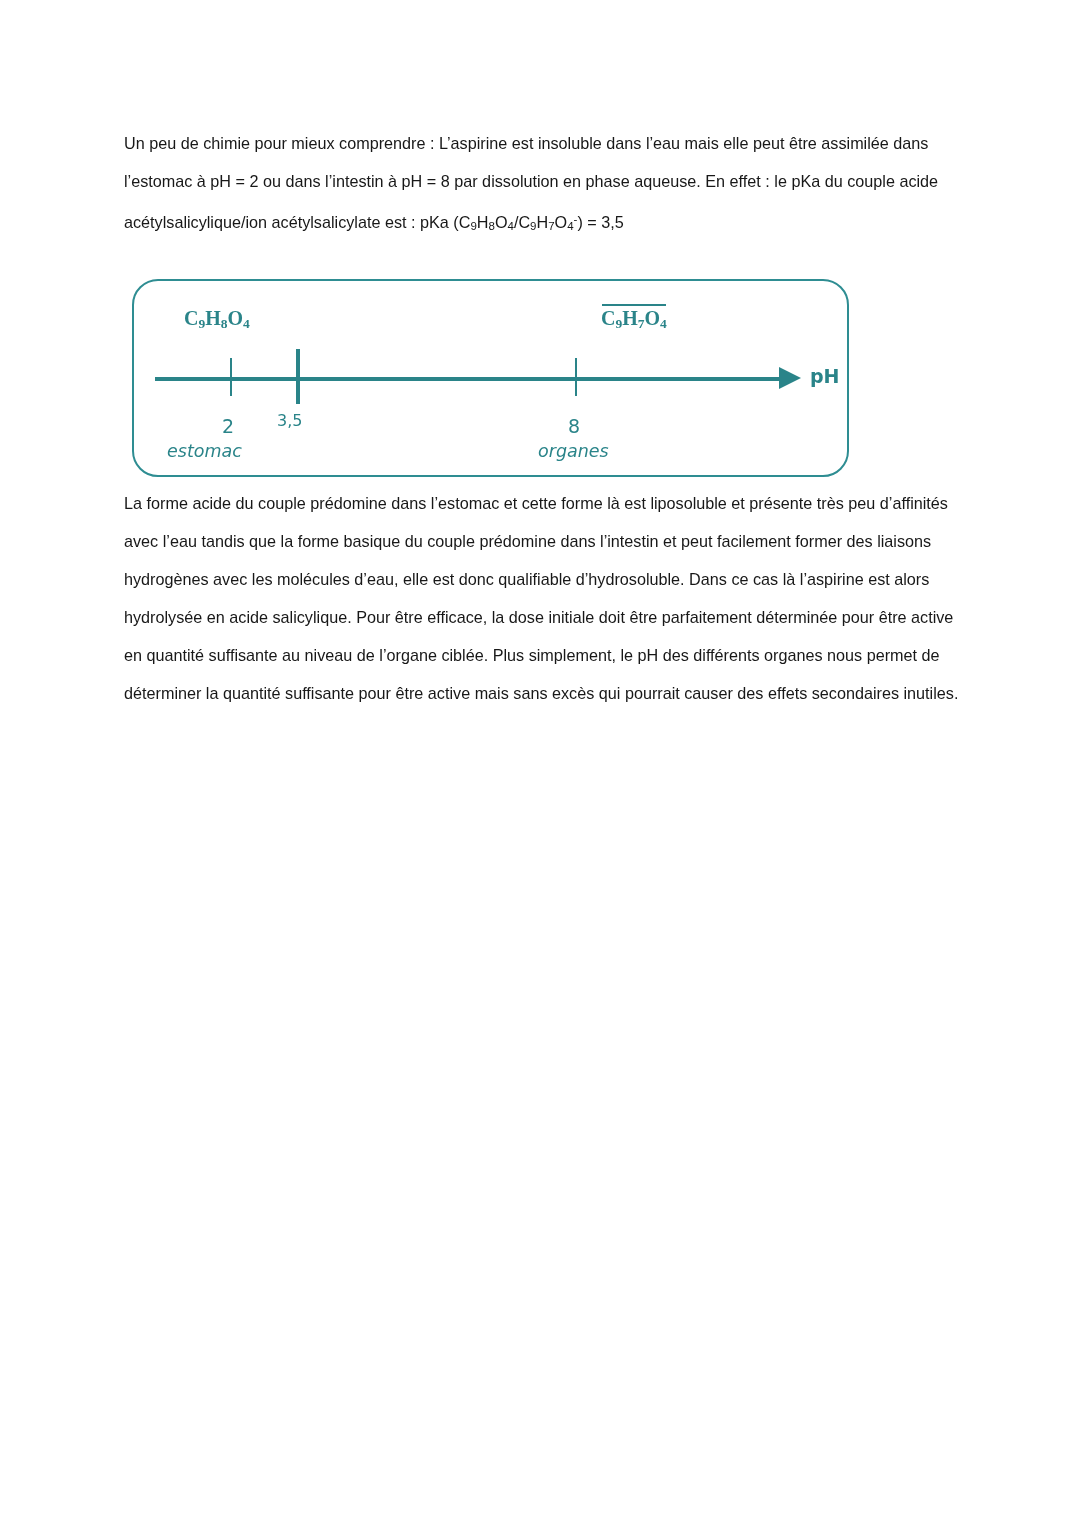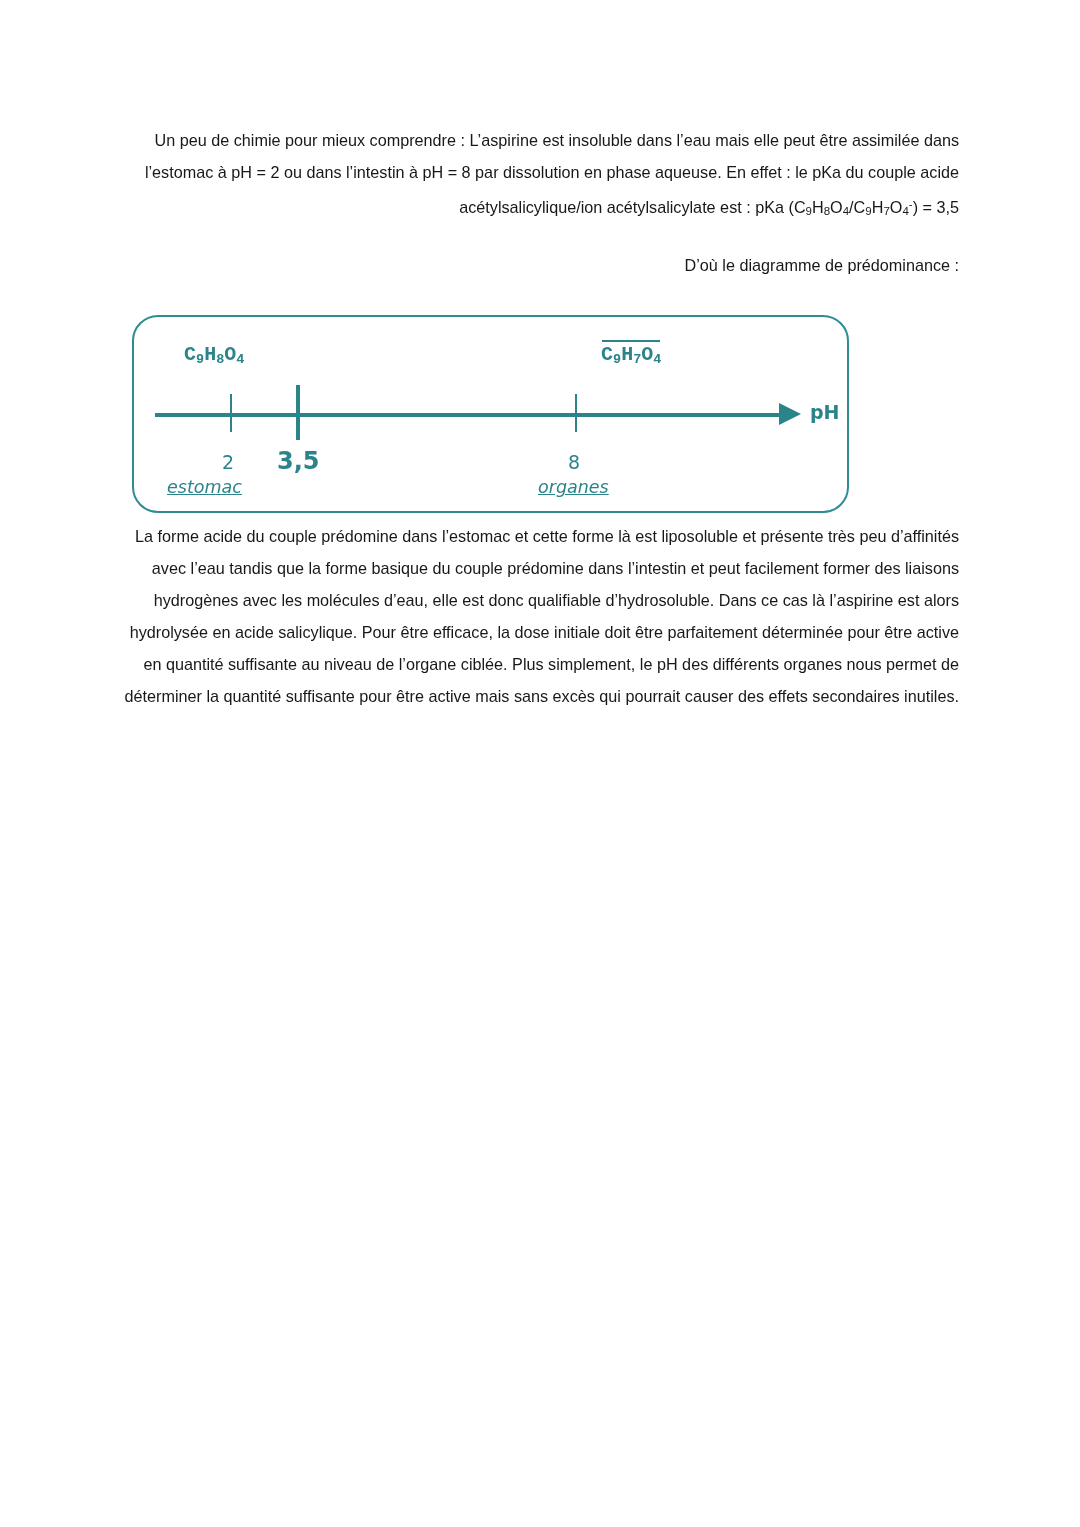--- a/index.html
+++ b/index.html
@@ -23,24 +23,23 @@
   }
   .content {
     position: absolute;
     left: 124px;
     top: 124px;
     width: 835px;
   }
   p.body-text {
     margin: 0;
     font-size: 16.2px;
-    line-height: 32px;
+    line-height: 38px;
     color: #181818;
     letter-spacing: 0.0px;
-    text-align: right;
   }
   p.body-text.spaced {
     margin-top: 22px;
   }
   sub {
     font-size: 11.5px;
     vertical-align: -0.22em;
   }
   sup {
     font-size: 11.5px;
@@ -103,21 +102,21 @@
     width: 3.6px;
     height: 55px;
     top: 70px;
   }
   .tick-t2   { left: 106px; }
   .tick-t35  { left: 172px; }
   .tick-t8   { left: 451px; }
 
   .formula {
     position: absolute;
-    font-family: Liberation Mono, monospace;
+    font-family: Liberation Serif, serif;
     font-size: 20px;
     font-weight: bold;
     color: #2a8489;
     white-space: nowrap;
   }
   .formula sub { font-size: 13.5px; font-weight: bold; }
   .formula-acid { left: 60px; top: 28px; }
   .formula-base { left: 477px; top: 28px; text-align: right; }
   .ovl {
     position: relative;
@@ -137,52 +136,50 @@
     font-family: "DejaVu Sans", sans-serif;
     color: #2a8489;
     white-space: nowrap;
   }
   .num-2 {
     left: 98px; top: 136px;
     font-size: 19px;
   }
   .num-35 {
     left: 153px; top: 132px;
-    font-size: 24px;
-    font-weight: bold;
+    font-size: 16px;
+    font-weight: normal;
   }
   .num-8 {
     left: 444px; top: 136px;
     font-size: 19px;
   }
   .organ {
     position: absolute;
     font-family: "DejaVu Sans", sans-serif;
     font-size: 17.5px;
     font-style: italic;
     color: #2a8489;
     white-space: nowrap;
-    text-decoration: underline;
   }
   .organ-stomach { left: 43px; top: 162px; }
   .organ-gut     { left: 414px; top: 162px; }
 
   .after-diagram {
     margin-top: 28px;
   }
 </style>
 </head>
 <body>
 
 <div class="page">
   <div class="content">
 
     <p class="body-text">Un peu de chimie pour mieux comprendre : L’aspirine est insoluble dans l’eau mais elle peut être assimilée dans l’estomac à pH = 2 ou dans l’intestin à pH = 8 par dissolution en phase aqueuse. En effet : le pKa du couple acide acétylsalicylique/ion acétylsalicylate est : pKa (C<sub>9</sub>H<sub>8</sub>O<sub>4</sub>/C<sub>9</sub>H<sub>7</sub>O<sub>4</sub><sup>-</sup>) = 3,5</p>
 
-    <p class="body-text spaced">D’où le diagramme de prédominance :</p>
 
     <div class="diagram-wrap">
       <div class="diagram-box"></div>
 
       <div class="axis-line"></div>
       <div class="arrow-head"></div>
       <div class="ph-label">pH</div>
 
       <div class="tick minor tick-t2"></div>
       <div class="tick major tick-t35"></div>

